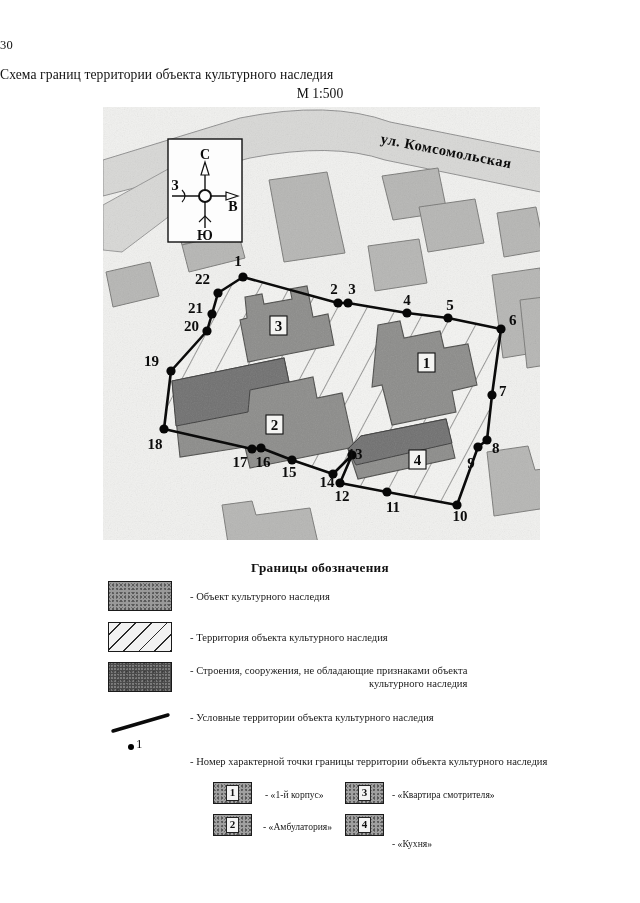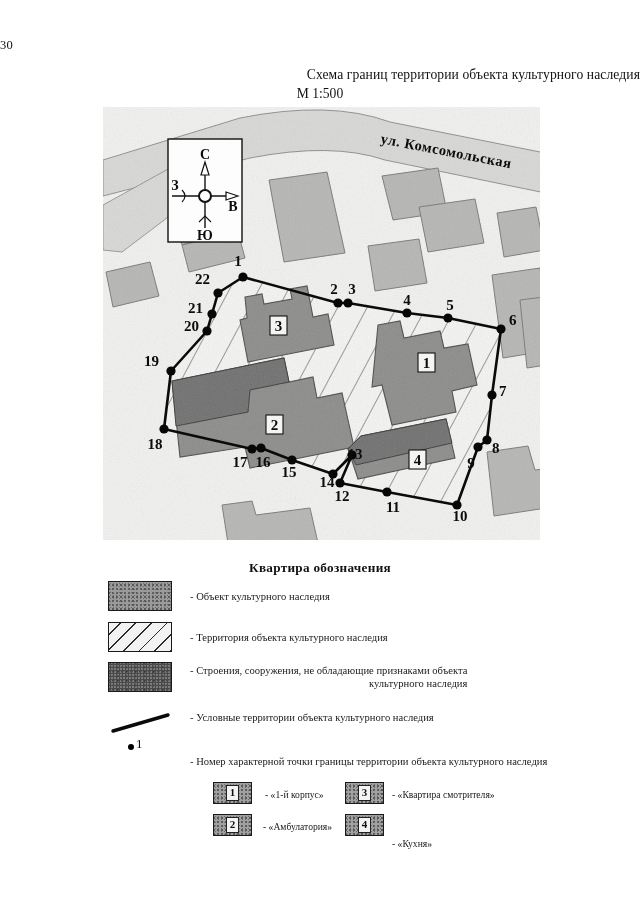--- a/index.html
+++ b/index.html
@@ -25,21 +25,21 @@
     width: 640px;
     text-align: left;
     font-size: 12.5px;
     letter-spacing: 0.2px;
   }
   .doc-title {
     position: absolute;
     top: 67px;
     left: 0;
     width: 640px;
-    text-align: right;
+    text-align: left;
     font-size: 13.6px;
     letter-spacing: 0.1px;
   }
   .doc-scale {
     position: absolute;
     top: 86px;
     left: 0;
     width: 640px;
     text-align: center;
     font-size: 13.6px;
@@ -407,21 +407,21 @@
           </g>
           <g>
             <circle cx="218" cy="293" r="4.6" fill="#070707"></circle>
             <text x="210" y="284" font-size="15" text-anchor="end" class="mt">22</text>
           </g>
         </g>
   </g>
 </svg>
 </div>
 
-<div class="legend-title">Квартира обозначения</div>
+<div class="legend-title">Границы обозначения</div>
 
 <div class="legend-row" style="top:581px;height:34px;width:500px;">
   <div class="swatch sw-heritage"></div>
   <div class="legend-text" style="top:9px;">- Объект культурного наследия</div>
 </div>
 
 <div class="legend-row" style="top:622px;height:34px;width:500px;">
   <div class="swatch sw-territory"></div>
   <div class="legend-text" style="top:9px;">- Территория объекта культурного наследия</div>
 </div>

